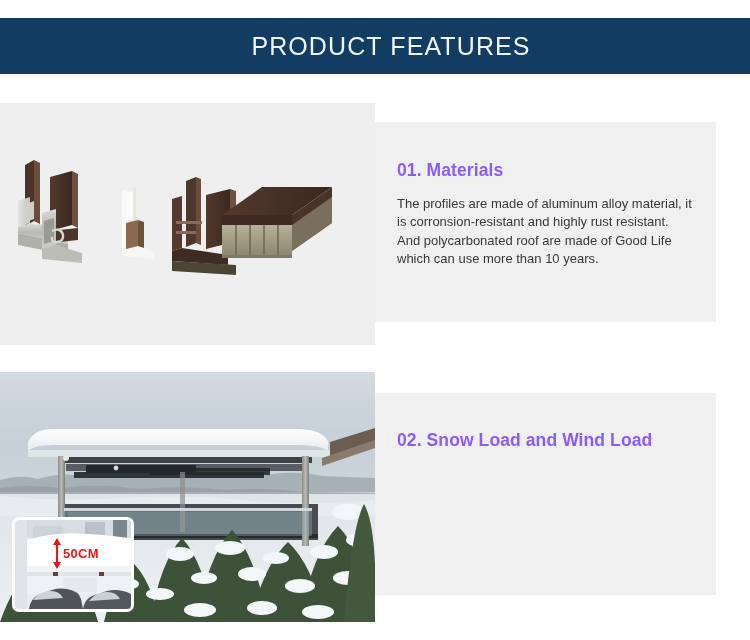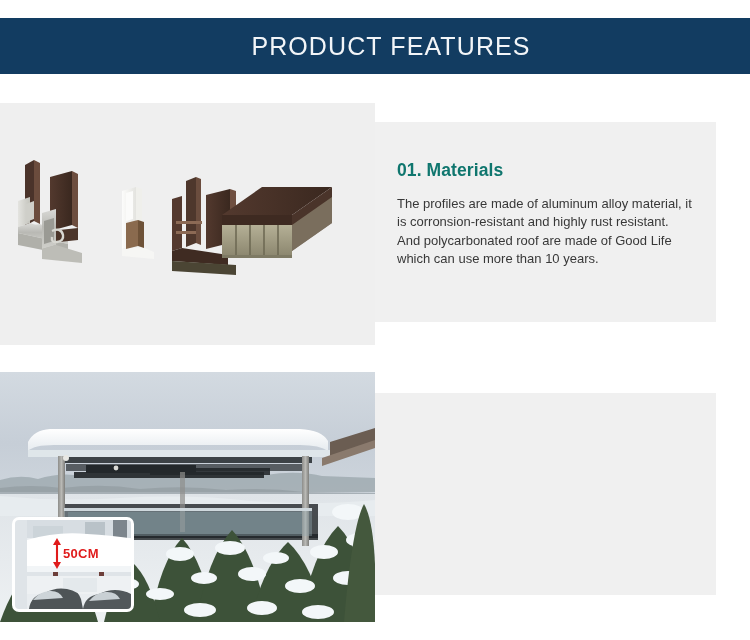--- a/index.html
+++ b/index.html
@@ -43,21 +43,21 @@
   }
   .panel-text {
     position: absolute;
     background: #f0f0f0;
     box-sizing: border-box;
     padding: 0 22px;
   }
   .feature-heading {
     font-size: 17.5px;
     font-weight: bold;
-    color: #0f766e;
+    color: #8b5cf6;
     margin: 0;
     letter-spacing: 0.1px;
   }
   .feature-body {
     font-size: 13px;
     line-height: 1.42;
     color: #383838;
     margin: 0;
     white-space: pre-line;
   }
@@ -355,13 +355,14 @@
         <line x1="30" y1="22" x2="30" y2="45"></line>
       </g>
       <polygon points="30,18 26,25 34,25" fill="#e01b1b"></polygon>
       <polygon points="30,49 26,42 34,42" fill="#e01b1b"></polygon>
     </svg>
     <span class="inset-label">50CM</span>
   </div>
 </div>
 
 <div class="panel-text" id="s2-text-panel">
+  <h3 class="feature-heading">02. Snow Load and Wind Load</h3>
 </div>
 
 </body></html>

